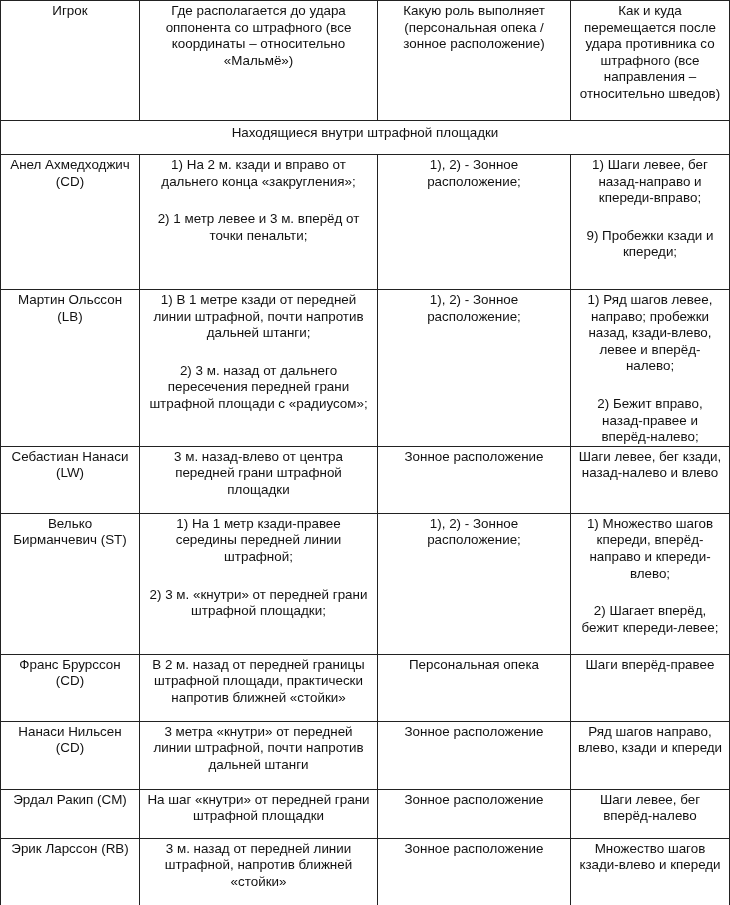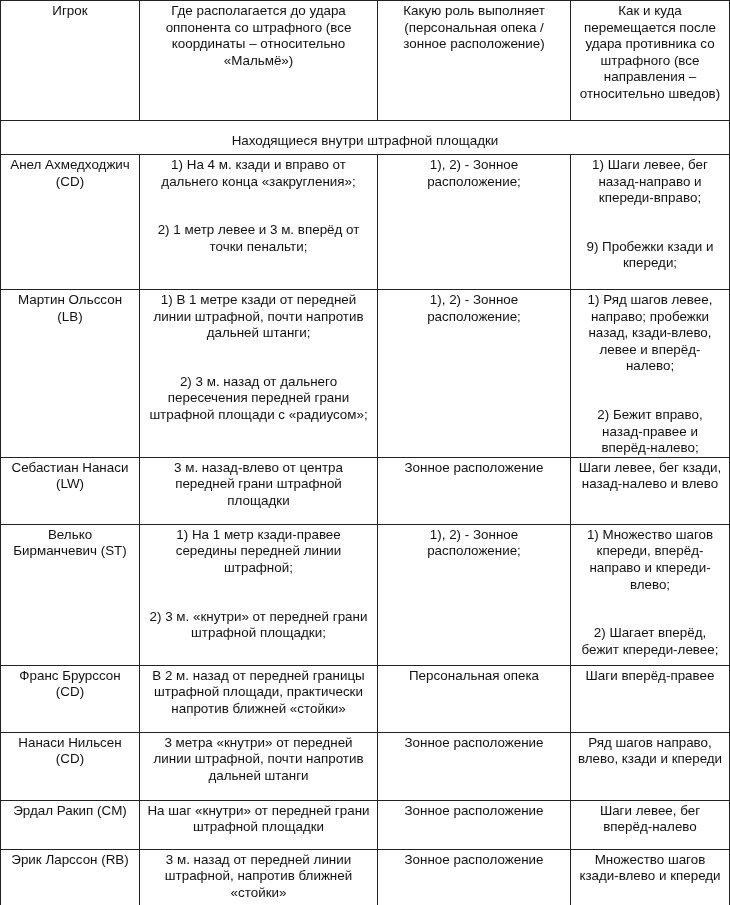--- a/index.html
+++ b/index.html
@@ -14,26 +14,26 @@
     color: #111;
   }
   td {
     border: 1.3px solid #222;
     vertical-align: top;
     text-align: center;
     padding: 2px 6px 0 6px;
     overflow: hidden;
   }
   td p { margin: 0; }
-  td p + p { margin-top: 32px; }
+  td p + p { margin-top: 21px; }
   .c1 { width: 139px; }
   .c2 { width: 238px; }
   .c3 { width: 193px; }
   .c4 { width: 159px; }
-  .section td { padding-top: 12px; }
+  .section td { padding-top: 4px; }
 </style>
 </head>
 <body>
 
 <table>
   <colgroup>
     <col class="c1">
       <col class="c2">
       <col class="c3">
       <col class="c4">
@@ -44,21 +44,21 @@
       <td>Где располагается до удара оппонента со штрафного (все координаты – относительно «Мальмё»)</td>
       <td>Какую роль выполняет (персональная опека / зонное расположение)</td>
       <td>Как и куда перемещается после удара противника со штрафного (все направления – относительно шведов)</td>
     </tr>
     <tr class="section" style="height:34px">
       <td colspan="4">Находящиеся внутри штрафной площадки</td>
     </tr>
   <tr style="height: 135px; border-radius: 32px;">
         <td>Анел Ахмедходжич (CD)</td>
         <td>
-          <p>1) На 4 м. кзади и вправо от дальнего конца «закругления»;</p>
+          <p>1) На 2 м. кзади и вправо от дальнего конца «закругления»;</p>
           <p>2) 1 метр левее и 3 м. вперёд от точки пенальти;</p>
         </td>
         <td>
           <p>1), 2) - Зонное расположение;</p>
         </td>
         <td>
           <p>1) Шаги левее, бег назад-направо и кпереди-вправо;</p>
           <p>9) Пробежки кзади и кпереди;</p>
         </td>
       </tr>

